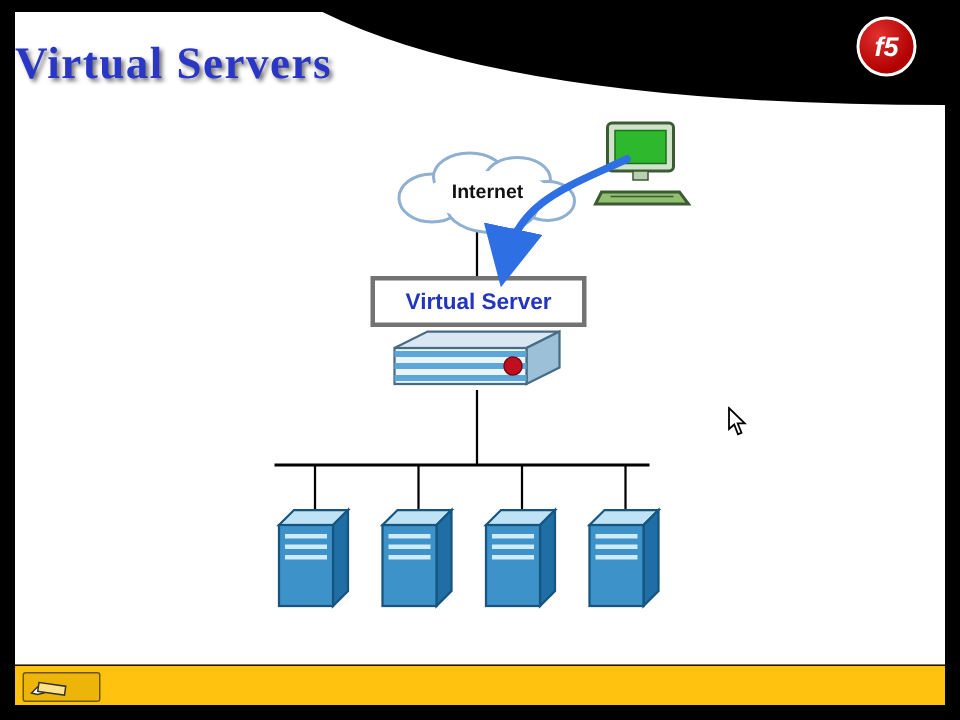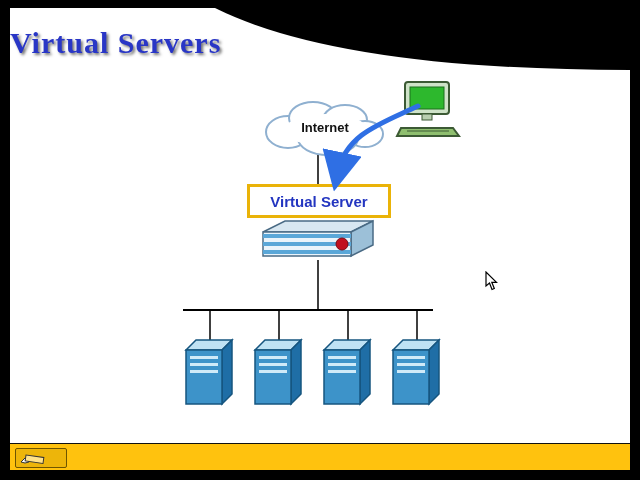--- a/index.html
+++ b/index.html
@@ -28,21 +28,21 @@
   .cloud-wrap{position:absolute;left:240px;top:86px;width:150px;height:66px;z-index:2;}
   .cloud-label{
     position:absolute;left:0;top:26px;width:150px;text-align:center;
     font-size:13px;font-weight:bold;color:#111;z-index:3;
   }
   .computer{position:absolute;left:385px;top:72px;width:66px;height:60px;z-index:3;}
   .connectors{position:absolute;left:0;top:0;width:620px;height:462px;z-index:1;pointer-events:none;}
   .traffic-arrow{position:absolute;left:0;top:0;width:620px;height:462px;z-index:4;pointer-events:none;}
   .vs-box{
     position:absolute;left:237px;top:176px;width:138px;height:28px;z-index:3;
-    background:#fff;border:3px solid #eab308;
+    background:#fff;border:3px solid #737373;
     display:flex;align-items:center;justify-content:center;
     font-size:15px;font-weight:bold;color:#2335c0;
   }
   .appliance{position:absolute;left:248px;top:206px;width:118px;height:52px;z-index:3;}
   .tower{position:absolute;width:56px;height:68px;z-index:3;}
   .tower.t1{left:172px;top:330px;}
   .tower.t2{left:241px;top:330px;}
   .tower.t3{left:310px;top:330px;}
   .tower.t4{left:379px;top:330px;}
   .statusbar{
@@ -60,20 +60,23 @@
 <body>
 
 <div class="slide">
 
   <svg class="swoosh" viewBox="0 0 620 70">
     <path d="M205,0 Q330,62 620,62 L620,0 Z" fill="#000"></path>
   </svg>
 
   <div class="title">Virtual Servers</div>
 
+  <div class="f5-logo">
+    <span>f5</span>
+  </div>
 
   <svg class="connectors" viewBox="0 0 620 462">
     <line x1="308" y1="146" x2="308" y2="178" stroke="#000" stroke-width="1.5"></line>
     <line x1="308" y1="252" x2="308" y2="302" stroke="#000" stroke-width="1.5"></line>
     <line x1="173" y1="302" x2="423" y2="302" stroke="#000" stroke-width="2"></line>
     <line x1="200" y1="302" x2="200" y2="340" stroke="#000" stroke-width="1.5"></line>
     <line x1="269" y1="302" x2="269" y2="340" stroke="#000" stroke-width="1.5"></line>
     <line x1="338" y1="302" x2="338" y2="340" stroke="#000" stroke-width="1.5"></line>
     <line x1="407" y1="302" x2="407" y2="340" stroke="#000" stroke-width="1.5"></line>
   </svg>

